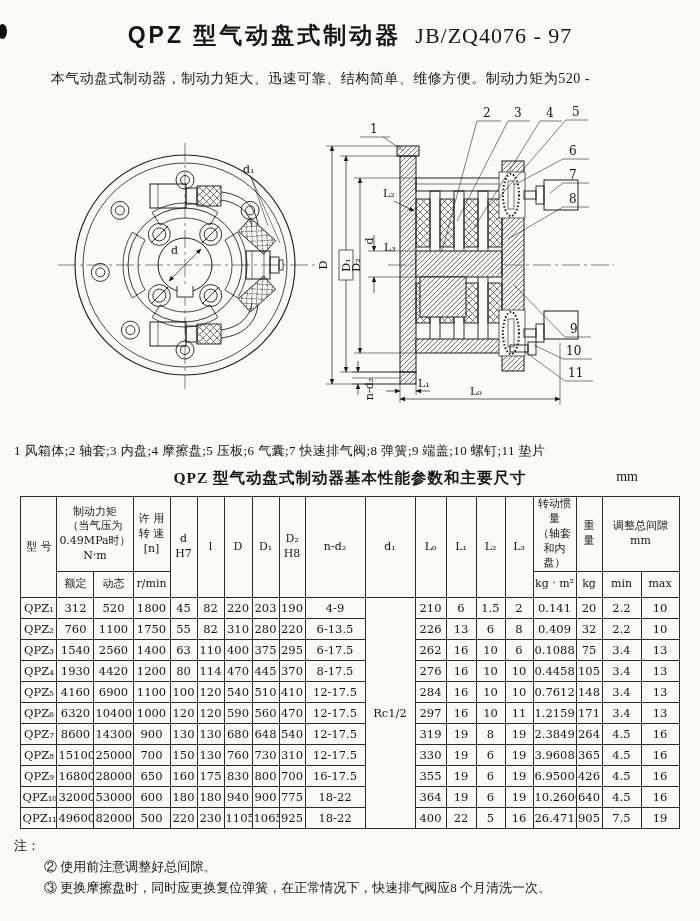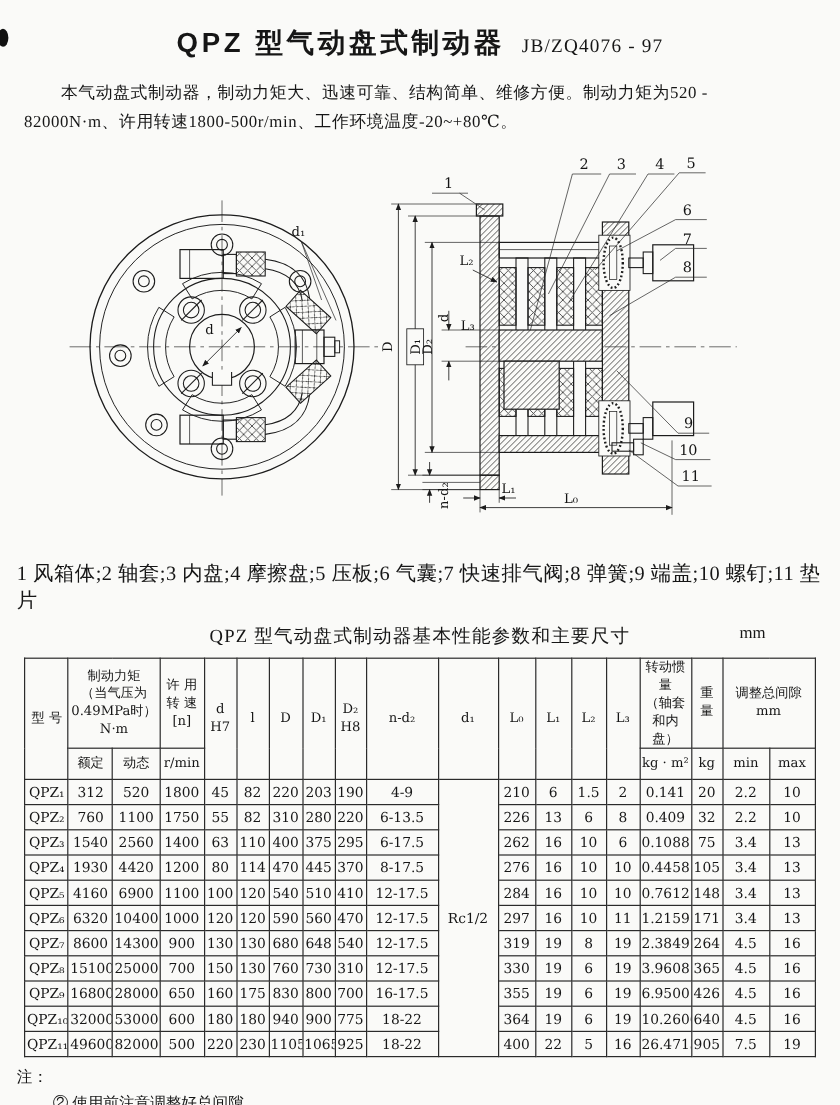--- a/index.html
+++ b/index.html
@@ -2,33 +2,33 @@
 <html><head>
 <meta charset="utf-8">
 <style>
   html,body{margin:0;padding:0;background:#e9e9e9;}
   .page{position:relative;width:700px;height:921px;background:#fafaf8;color:#161616;
         font-family:"Liberation Serif","DejaVu Serif",serif;overflow:hidden;margin:0 auto;}
   .smudge{position:absolute;left:-2px;top:24px;width:9px;height:15px;background:#111;border-radius:50%;}
   .title-row{display:flex;justify-content:center;align-items:baseline;padding-top:20px;gap:14px;}
   .doc-title{font-family:"Liberation Sans","DejaVu Sans",sans-serif;font-weight:bold;
              font-size:23px;letter-spacing:3px;}
-  .std-code{font-size:16px;letter-spacing:1px;}
+  .std-code{font-size:22px;letter-spacing:1px;}
   .intro{margin:16px 20px 0 20px;font-size:14px;line-height:1.72;letter-spacing:0.5px;}
   .intro .l1{text-indent:2.2em;}
   .drawing-wrap{margin-top:2px;}
   svg{display:block;}
   .ink{stroke:#1c1c1c;fill:none;}
   .thin{stroke:#2a2a2a;stroke-width:0.6;}
   .cl{stroke:#333;stroke-width:0.6;stroke-dasharray:18 4 3 4;}
   text.dwg{font-family:"DejaVu Serif","Liberation Serif",serif;font-size:12px;fill:#141414;}
   text.dim{font-family:"DejaVu Serif","Liberation Serif",serif;font-size:11px;fill:#141414;}
-  .parts{margin:4px 14px 0 14px;font-size:17px;letter-spacing:0.4px;}
+  .parts{margin:4px 14px 0 14px;font-size:13px;letter-spacing:0.4px;}
   .tbl-title-row{position:relative;margin-top:8px;height:24px;}
-  .tbl-title{text-align:center;font-weight:normal;font-size:15.5px;letter-spacing:1px;}
+  .tbl-title{text-align:center;font-weight:bold;font-size:15.5px;letter-spacing:1px;}
   .tbl-unit{position:absolute;right:62px;top:1px;font-size:14px;}
   table{border-collapse:collapse;width:656px;margin:4px auto 0 auto;table-layout:fixed;
         font-family:"DejaVu Serif","Liberation Serif",serif;}
   th,td{border:1px solid #2b2b2b;text-align:center;vertical-align:middle;
         padding:0 1px;overflow:hidden;}
   thead th{font-weight:normal;font-size:11px;line-height:1.35;white-space:pre-line;}
   tbody td{font-size:11.5px;height:20px;}
   .notes{margin:7px 14px 0 14px;font-size:13px;line-height:1.6;}
   .notes .n-first{display:flex;}
   .notes .n-label{white-space:nowrap;}
@@ -41,21 +41,20 @@
 <div class="page">
   <div class="smudge"></div>
 
   <div class="title-row">
     <span class="doc-title">QPZ 型气动盘式制动器</span>
     <span class="std-code">JB/ZQ4076 - 97</span>
   </div>
 
   <div class="intro">
     <div class="l1">本气动盘式制动器，制动力矩大、迅速可靠、结构简单、维修方便。制动力矩为520 -</div>
-    <div class="l2">82000N·m、许用转速1800-500r/min、工作环境温度-20~+80℃。</div>
   </div>
 
   <div class="drawing-wrap">
   <svg width="700" height="345" viewBox="0 0 700 345">
     <defs>
       <pattern id="dh" patternUnits="userSpaceOnUse" width="5" height="5">
         <path d="M0,5 L5,0" stroke="#3a3a3a" stroke-width="0.7"></path>
       </pattern>
       <pattern id="xh" patternUnits="userSpaceOnUse" width="7" height="7">
         <path d="M0,0 L7,7 M7,0 L0,7" stroke="#3a3a3a" stroke-width="0.7"></path>

